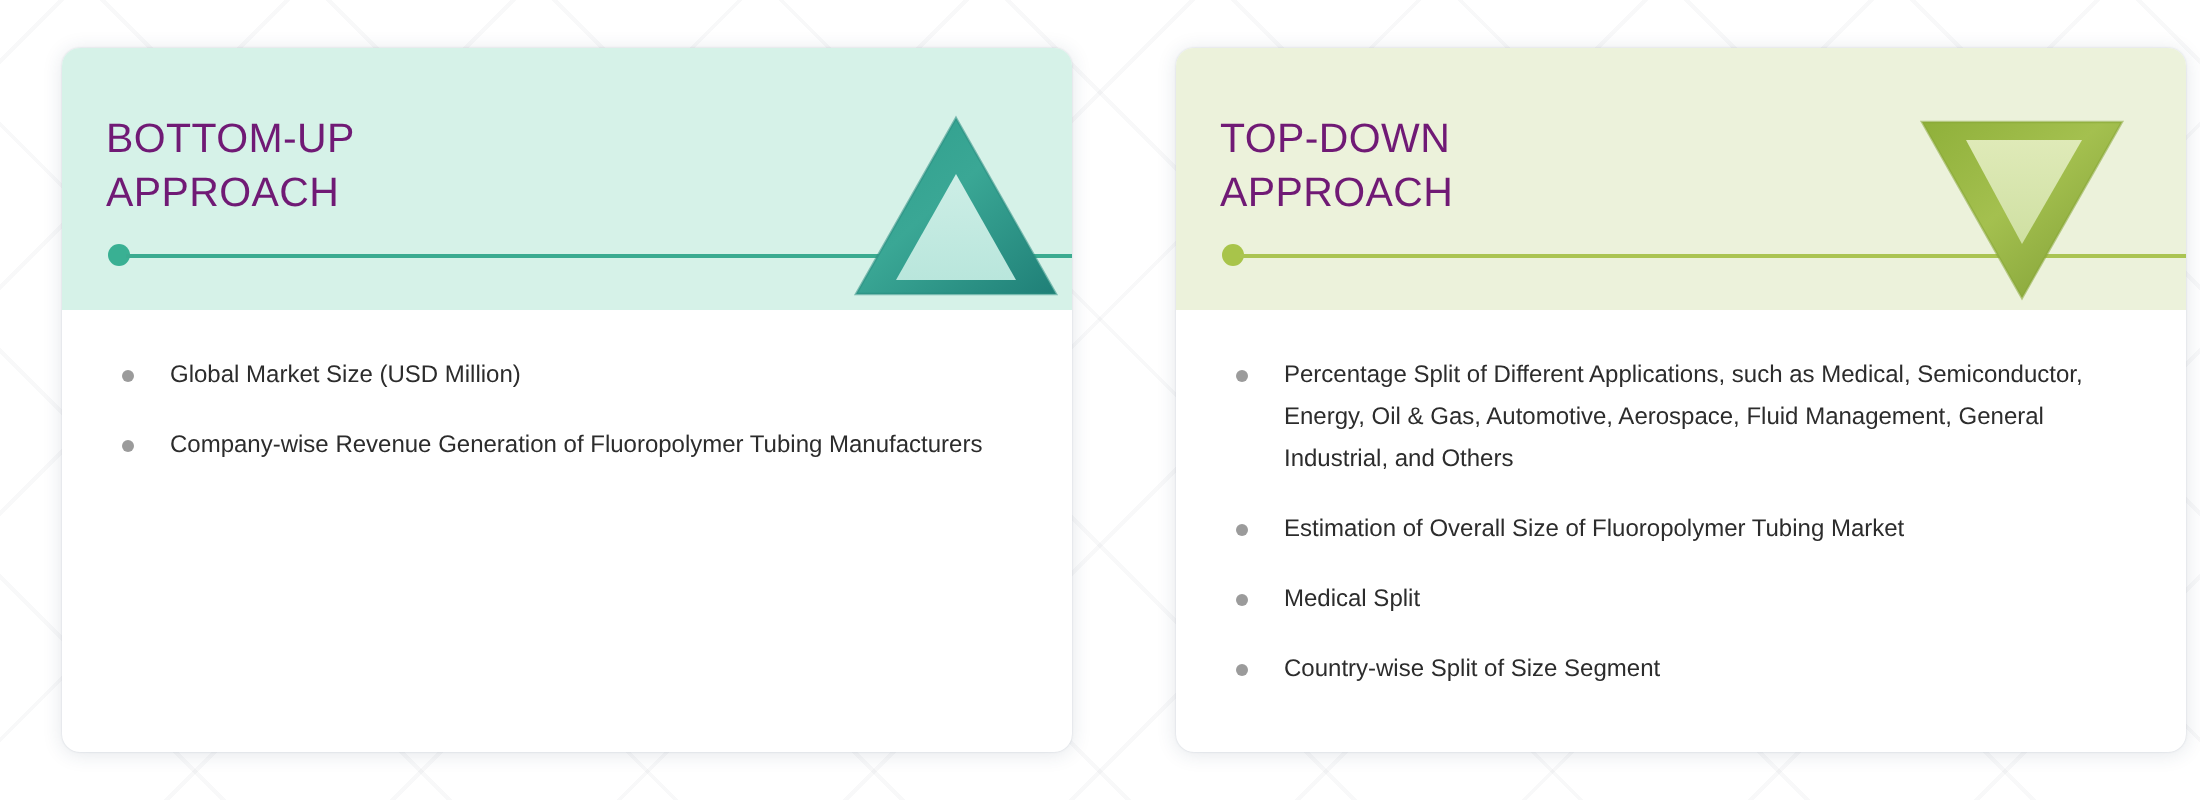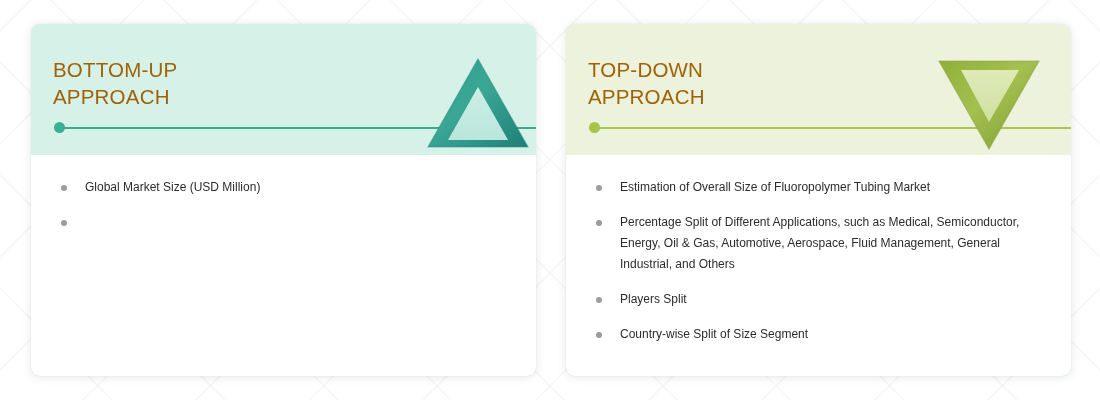--- a/index.html
+++ b/index.html
@@ -39,39 +39,39 @@
   .card {
     position: absolute;
     top: 24px;
     height: 352px;
     background: #ffffff;
     border-radius: 9px;
     box-shadow: 0 1px 10px rgba(40,60,90,0.13), 0 0 1px rgba(40,60,90,0.18);
     overflow: hidden;
   }
   .card-left  { left: 31px;  width: 505px; }
-  .card-right { left: 566px; width: 505px; }
+  .card-right { left: 588px; width: 505px; }
 
   .card-header {
     position: relative;
     height: 131px;
     overflow: hidden;
   }
   .card-left  .card-header { background: #d6f2e8; }
   .card-right .card-header { background: #ecf2db; }
 
   .card-title {
     position: absolute;
     left: 22px;
     top: 32px;
     font-size: 20.5px;
     font-weight: 400;
     line-height: 27px;
     letter-spacing: 0.2px;
-    color: #a16207;
+    color: #701a75;
     white-space: pre-line;
     margin: 0;
   }
 
   
   .rule {
     position: absolute;
     left: 23px;
     bottom: 21px;
     right: 0;
@@ -168,20 +168,21 @@
       </div>
     </div>
 
     <ul class="list">
       <li class="list-item">
         <span class="bullet"></span>
         <span>Global Market Size (USD Million)</span>
       </li>
       <li class="list-item">
         <span class="bullet"></span>
+        <span>Company-wise Revenue Generation of Fluoropolymer Tubing Manufacturers</span>
       </li>
     </ul>
   </div>
 
   <div class="card card-right">
     <div class="card-header">
       <h2 class="card-title">TOP-DOWN
 APPROACH</h2>
 
       <div class="rule">
@@ -205,29 +206,29 @@
           <polygon points="4,14 104,14 54,102" fill="url(#oliveGrad)"></polygon>
           <polygon points="26,23 84,23 54,75" fill="url(#oliveInner)"></polygon>
           <polygon points="4,14 104,14 54,102" fill="none" stroke="#86a636" stroke-width="1.2" opacity="0.55"></polygon>
         </svg>
       </div>
     </div>
 
     <ul class="list">
       <li class="list-item">
         <span class="bullet"></span>
+        <span>Percentage Split of Different Applications, such as Medical, Semiconductor, Energy, Oil &amp; Gas, Automotive, Aerospace, Fluid Management, General Industrial, and Others</span>
+      </li>
+      <li class="list-item">
+        <span class="bullet"></span>
         <span>Estimation of Overall Size of Fluoropolymer Tubing Market</span>
       </li>
       <li class="list-item">
         <span class="bullet"></span>
-        <span>Percentage Split of Different Applications, such as Medical, Semiconductor, Energy, Oil &amp; Gas, Automotive, Aerospace, Fluid Management, General Industrial, and Others</span>
-      </li>
-      <li class="list-item">
-        <span class="bullet"></span>
-        <span>Players Split</span>
+        <span>Medical Split</span>
       </li>
       <li class="list-item">
         <span class="bullet"></span>
         <span>Country-wise Split of Size Segment</span>
       </li>
     </ul>
   </div>
 
 </div>
 

